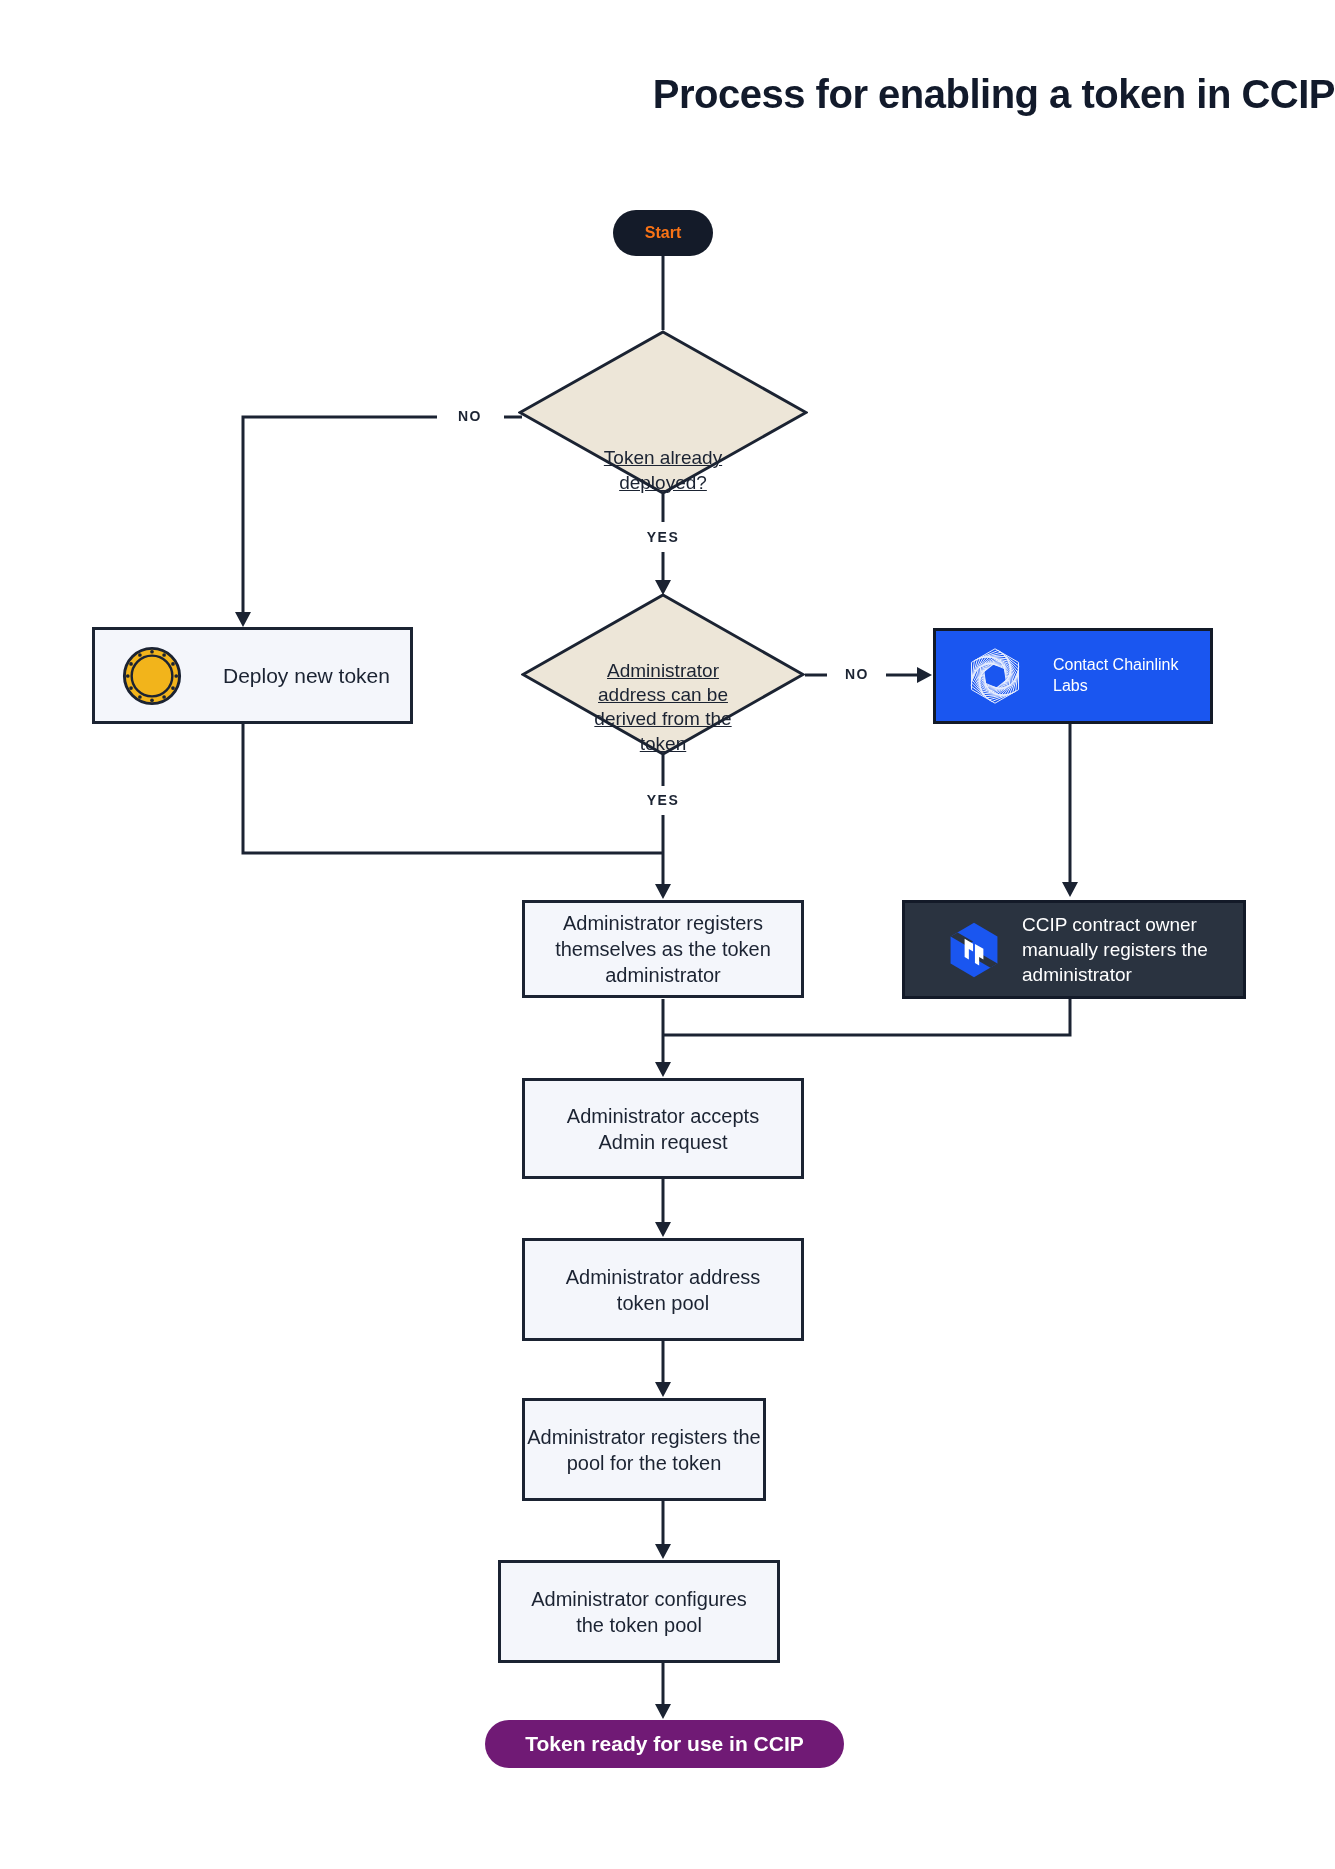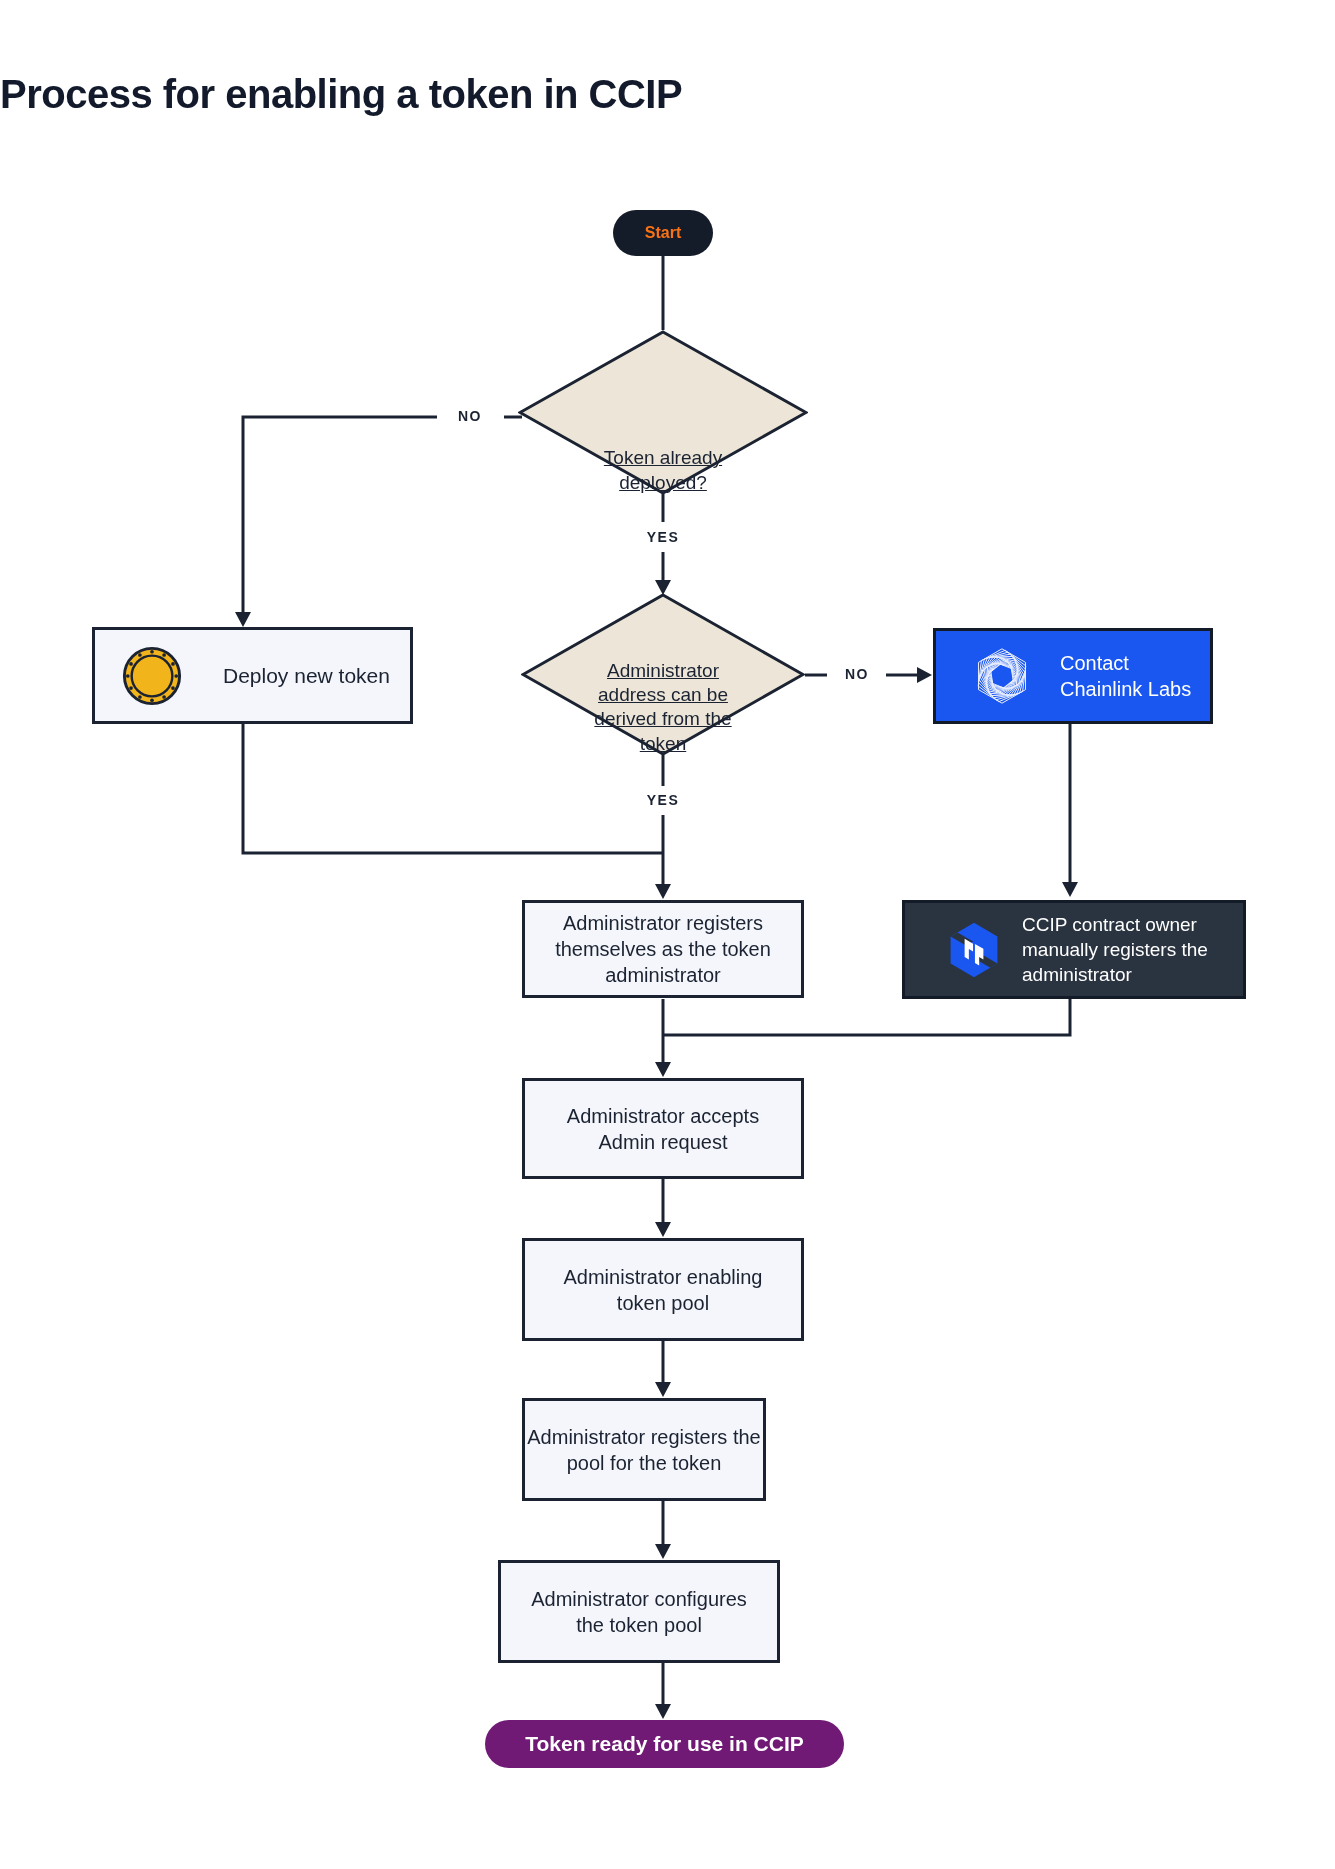--- a/index.html
+++ b/index.html
@@ -1,34 +1,34 @@
 <!DOCTYPE html>
 <html><head>
 <meta charset="utf-8">
 <style>
   html,body{margin:0;padding:0;background:#ffffff;}
   body{font-family:"Liberation Sans", sans-serif;color:#1B2332;}
   #canvas{position:relative;width:1335px;height:1869px;margin:0 auto;background:#ffffff;overflow:hidden;}
   #edges{position:absolute;left:0;top:0;pointer-events:none;}
   #edges path{stroke:#1B2332;stroke-width:3;fill:none;}
   #edges polygon{fill:#1B2332;}
-  .title{position:absolute;left:0;top:72px;width:100%;text-align:left;
+  .title{position:absolute;left:0;top:72px;width:100%;text-align:right;
          font-size:40px;font-weight:700;letter-spacing:-0.5px;color:#121A2B;}
   .node{position:absolute;display:flex;align-items:center;justify-content:center;
         box-sizing:border-box;text-align:center;}
   .pill-dark{background:#141B29;color:#f97316;border-radius:23px;
              font-size:16px;font-weight:600;}
   .pill-blue{background:#701a75;color:#ffffff;border-radius:24px;
              font-size:21px;font-weight:700;}
   .procbox{background:#F4F6FB;border:3px solid #1B2332;font-size:20px;line-height:1.3;gap:8px;}
   .procbox .txt{width:250px;}
   .iconbox{justify-content:flex-start;text-align:left;padding-left:26px;}
   .bluebox{background:#1A56F0;border:3px solid #131A28;color:#ffffff;
-           justify-content:flex-end;text-align:left;padding-left:20px;
-           font-size:20px;line-height:1.3;}
+           justify-content:center;text-align:left;padding-left:20px;
+           font-size:16px;line-height:1.3;}
   .darkbox{background:#2A3340;border:3px solid #131A28;color:#ffffff;
            justify-content:flex-start;text-align:left;padding-left:39px;
            font-size:19px;line-height:1.32;}
   .diamond{position:absolute;}
   .diamond svg{position:absolute;left:0;top:0;width:100%;height:100%;}
   .diamond polygon{fill:#EDE6D8;stroke:#1B2332;stroke-width:3;stroke-linejoin:miter;}
   .dtext{position:absolute;left:0;top:0;width:100%;height:100%;
          display:flex;align-items:flex-end;justify-content:center;
          font-size:19px;line-height:1.28;text-align:center;text-decoration:underline;}
   .dtext span{display:block;width:170px;}
@@ -179,21 +179,21 @@
       <polygon points="33,25.5 42,30.7 42,42 37.5,39.4 37.5,48.5 33,45.9" fill="#ffffff"></polygon>
     </svg>
     <div style="margin-left:18px;width:215px">CCIP contract owner manually registers the administrator</div>
   </div>
 
   <div class="node procbox" style="left:522px;top:1078px;width:282px;height:101px">
     <div class="txt">Administrator accepts Admin request</div>
   </div>
 
   <div class="node procbox" style="left:522px;top:1238px;width:282px;height:103px">
-    <div class="txt" style="width:230px">Administrator enabling token pool</div>
+    <div class="txt" style="width:230px">Administrator address token pool</div>
   </div>
 
   <div class="node procbox" style="left:522px;top:1398px;width:244px;height:103px">
     <div class="txt" style="width:240px">Administrator registers the pool for the token</div>
   </div>
 
   <div class="node procbox" style="left:498px;top:1560px;width:282px;height:103px">
     <div class="txt" style="width:240px">Administrator configures the token pool</div>
   </div>
 

